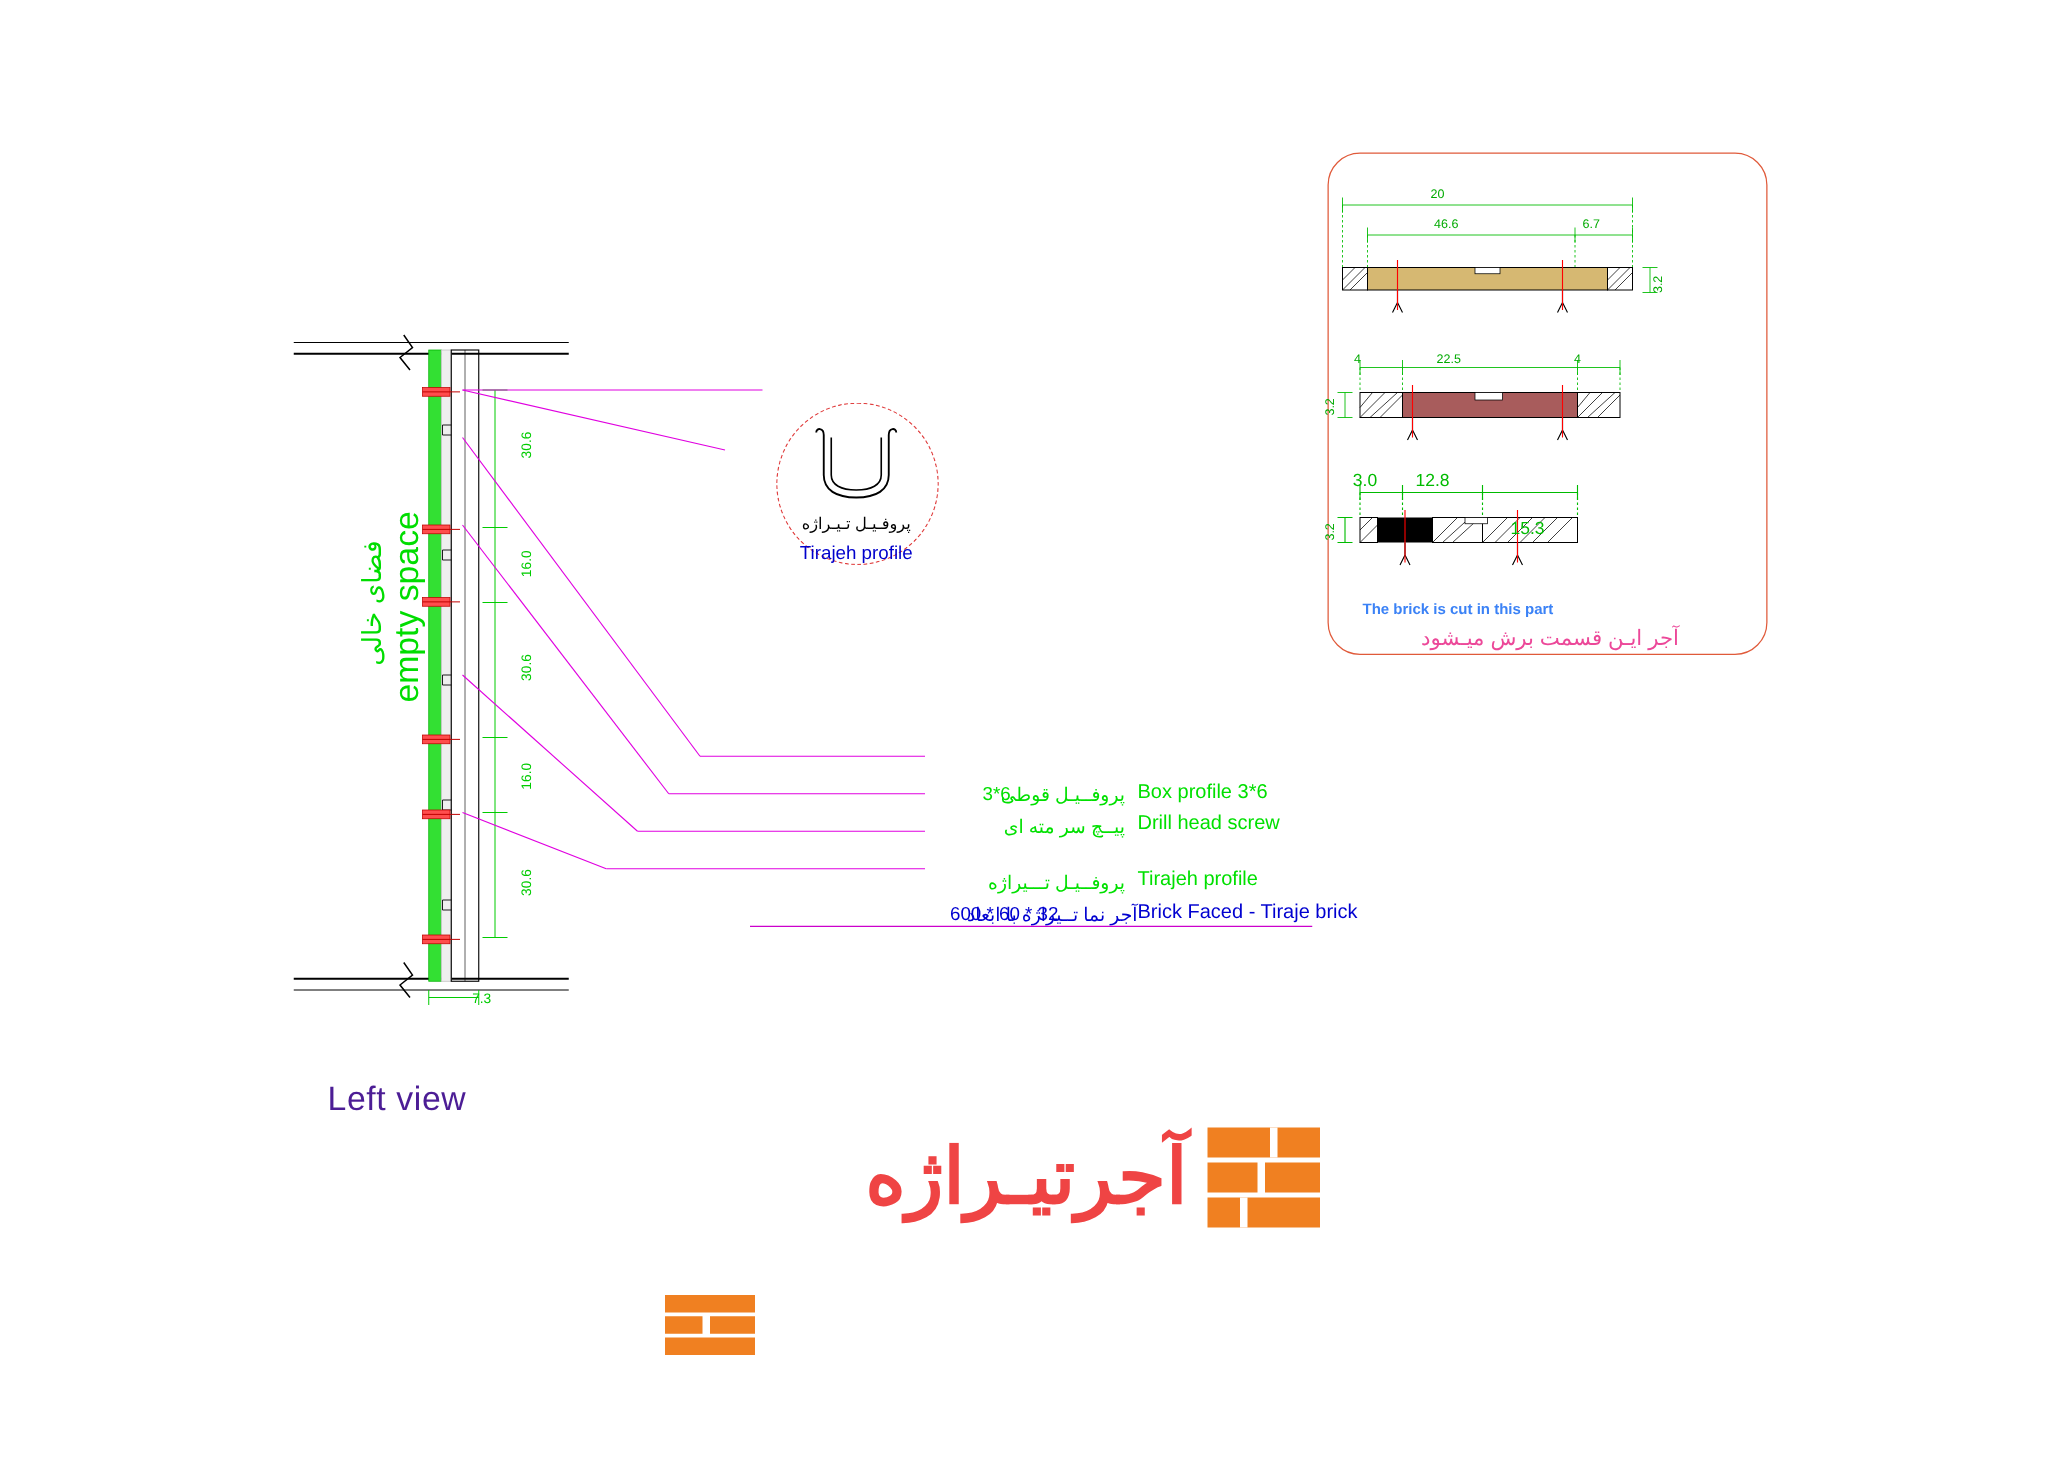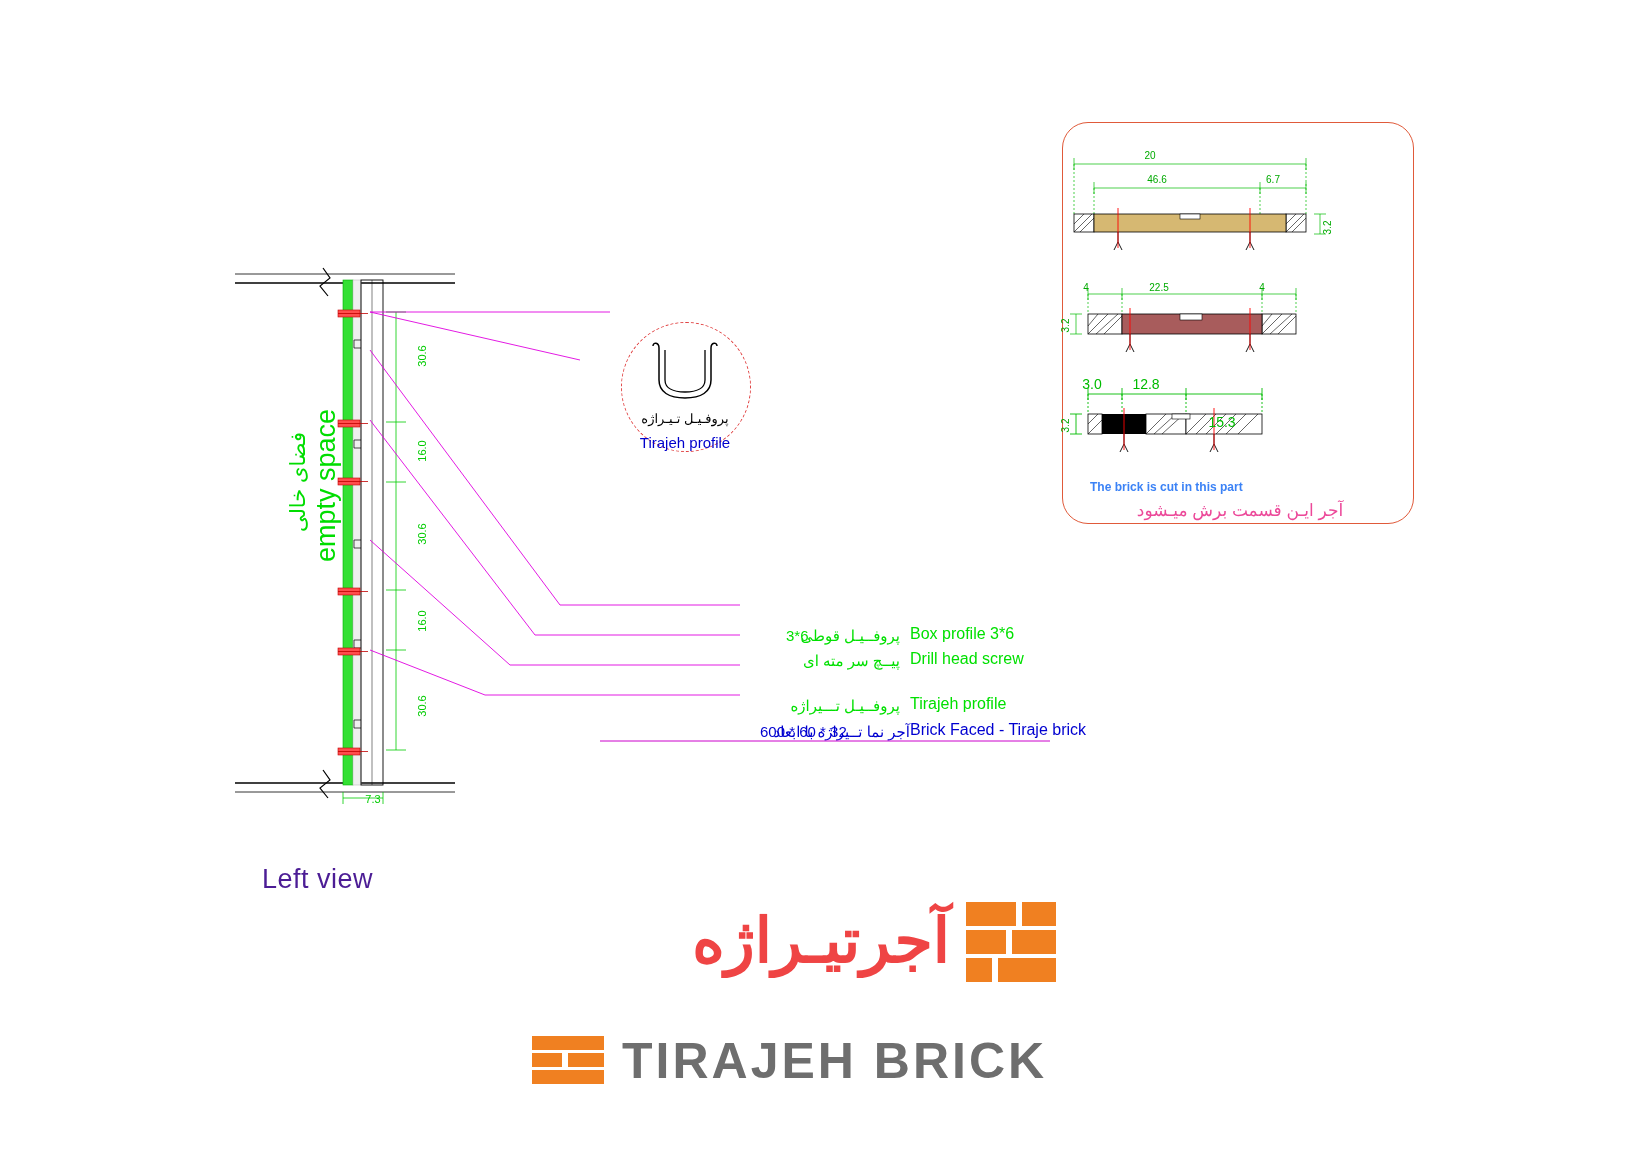--- a/index.html
+++ b/index.html
@@ -60,21 +60,21 @@
     font-size: 11px;
     color: #00cc00;
     transform: rotate(-90deg);
     transform-origin: center center;
     text-align: center;
     width: 50px;
   }
   .dim-h {
     font-size: 11px;
     color: #00cc00;
-    text-align: center;
+    text-align: right;
     width: 40px;
   }
 
   
   .legend-row {
     position: absolute;
     height: 26px;
     width: 440px;
     left: 600px;
   }
@@ -471,16 +471,15 @@
     </svg>
   </div>
 
   <div class="abs" id="logo-en-wrap">
     <svg class="brick-mark" style="left:0; top:4px;" width="78" height="52">
       <rect x="2" y="2" width="72" height="14" fill="#f08021"></rect>
       <rect x="2" y="19" width="30" height="14" fill="#f08021"></rect>
       <rect x="38" y="19" width="36" height="14" fill="#f08021"></rect>
       <rect x="2" y="36" width="72" height="14" fill="#f08021"></rect>
     </svg>
-    <div id="logo-en-text">TIRAJEH BRICK</div>
   </div>
 
 </div>
 
 </body></html>

